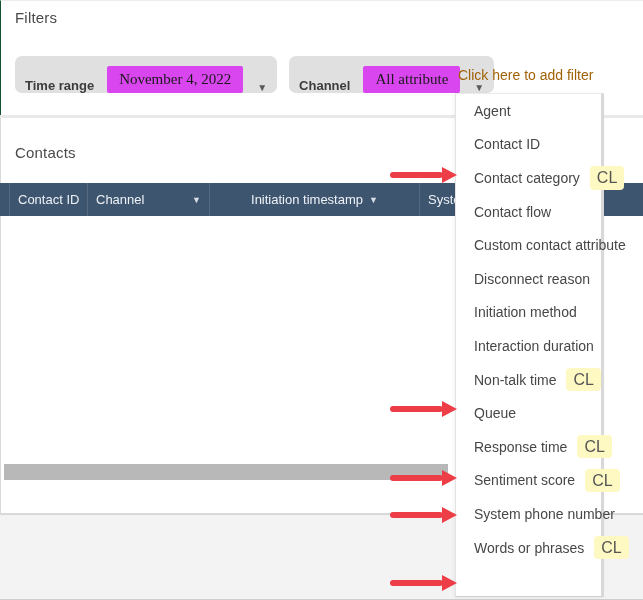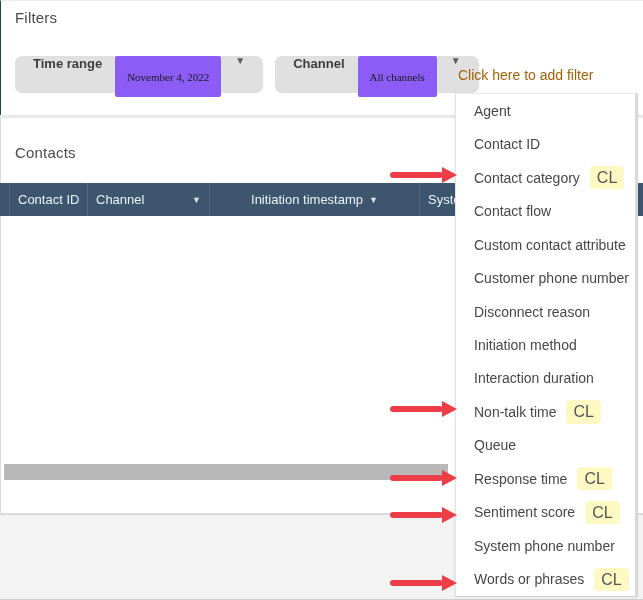--- a/index.html
+++ b/index.html
@@ -34,27 +34,27 @@
   }
   .section-title {
     font-size:15px; color:#4a4a4a; letter-spacing:.2px;
   }
   .filters-title { position:absolute; left:14px; top:8px; }
   .contacts-title { position:absolute; left:14px; top:26px; }
 
   
   .filter-bar { position:absolute; left:14px; top:55px; height:37px; display:flex; align-items:center; }
   .filter-group {
-    background:#e0e0e0; height:37px; display:flex; align-items:flex-start;
-    padding:0 18px; margin-right:12px;border-radius:7px;
+    background:#e0e0e0; height:37px; display:flex; align-items:flex-end;
+    padding:0 10px; margin-right:12px;border-radius:7px;
   }
   .filter-label { font-size:13px; font-weight:bold; color:#3c3c3c; margin-right:13px; white-space:nowrap; }
   .filter-value-box {
-    background:#8b5cf6; height:41px; display:flex; align-items:center; justify-content:center;
-    font-family:"Liberation Serif", serif; font-size:11px; color:#1a1a1a;
+    background:#d946ef; height:27px; display:flex; align-items:center; justify-content:center;
+    font-family:"Liberation Serif", serif; font-size:15px; color:#1a1a1a;
     padding:0 12px; border-radius:2px; white-space:nowrap; cursor:pointer;
   }
   .caret {
     font-size:10px; color:#5a5a5a; margin-left:14px; cursor:pointer; line-height:1;
   }
   .add-filter-placeholder {
     position:absolute; left:457px; top:66px; font-size:14px; color:#a16207;
     white-space:nowrap; cursor:text;
   }
 
@@ -75,21 +75,21 @@
   .th-system { width:223px; border-right:none; }
   .th-caret { font-size:9px; color:#d7dee6; margin-left:6px; }
 
   .scrollbar-thumb {
     position:absolute; left:4px; top:464px; width:444px; height:16px;
     background:#b8b8b8; z-index:1; cursor:pointer;
   }
 
   
   .filter-menu {
-    position:absolute; left:455px; top:93px; width:183px; height:504px;
+    position:absolute; left:455px; top:93px; width:149px; height:504px;
     background:#fff; z-index:10;
     border-left:1px solid #e3e3e3; border-top:1px solid #ebebeb;
     border-bottom:1px solid #cfcfcf; border-right:3px solid #d8d8d8;
     box-shadow:-1px 1px 4px rgba(0,0,0,0.06);
     display:flex; flex-direction:column;
   }
   .menu-item {
     height:33.6px; display:flex; align-items:center; padding-left:18px;
     font-size:14px; color:#474747; cursor:pointer; white-space:nowrap;
   }
@@ -122,21 +122,21 @@
   <div class="section-title filters-title">Filters</div>
 
   <div class="filter-bar">
     <div class="filter-group">
       <span class="filter-label">Time range</span>
       <span class="filter-value-box">November 4, 2022</span>
       <span class="caret">▼</span>
     </div>
     <div class="filter-group">
       <span class="filter-label">Channel</span>
-      <span class="filter-value-box">All channels</span>
+      <span class="filter-value-box">All attribute</span>
       <span class="caret">▼</span>
     </div>
   </div>
 
   <div class="add-filter-placeholder">Click here to add filter</div>
 </div>
 
 <div class="section-divider"></div>
 
 <div class="contacts-section">
@@ -177,23 +177,20 @@
     <span>Contact category</span>
     <span class="cl-badge">CL</span>
   </div>
   <div class="menu-item">
     <span>Contact flow</span>
   </div>
   <div class="menu-item">
     <span>Custom contact attribute</span>
   </div>
   <div class="menu-item">
-    <span>Customer phone number</span>
-  </div>
-  <div class="menu-item">
     <span>Disconnect reason</span>
   </div>
   <div class="menu-item">
     <span>Initiation method</span>
   </div>
   <div class="menu-item">
     <span>Interaction duration</span>
   </div>
   <div class="menu-item">
     <span>Non-talk time</span>

